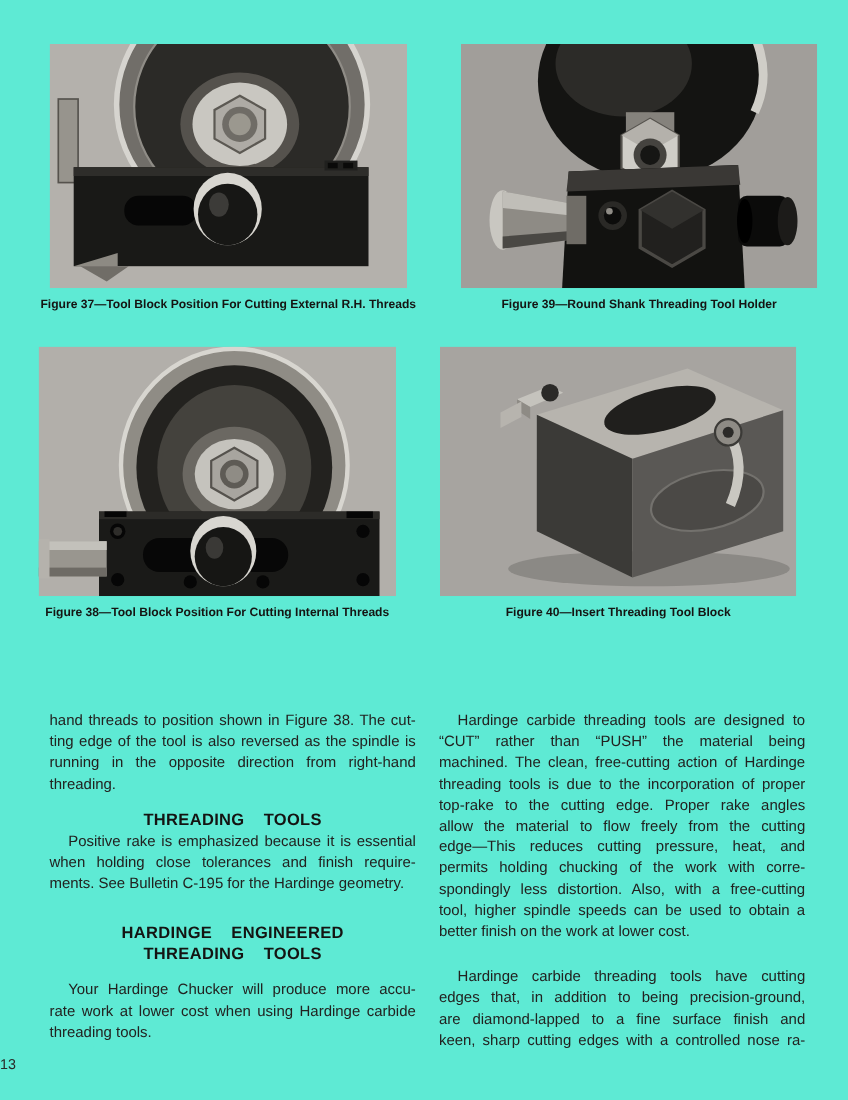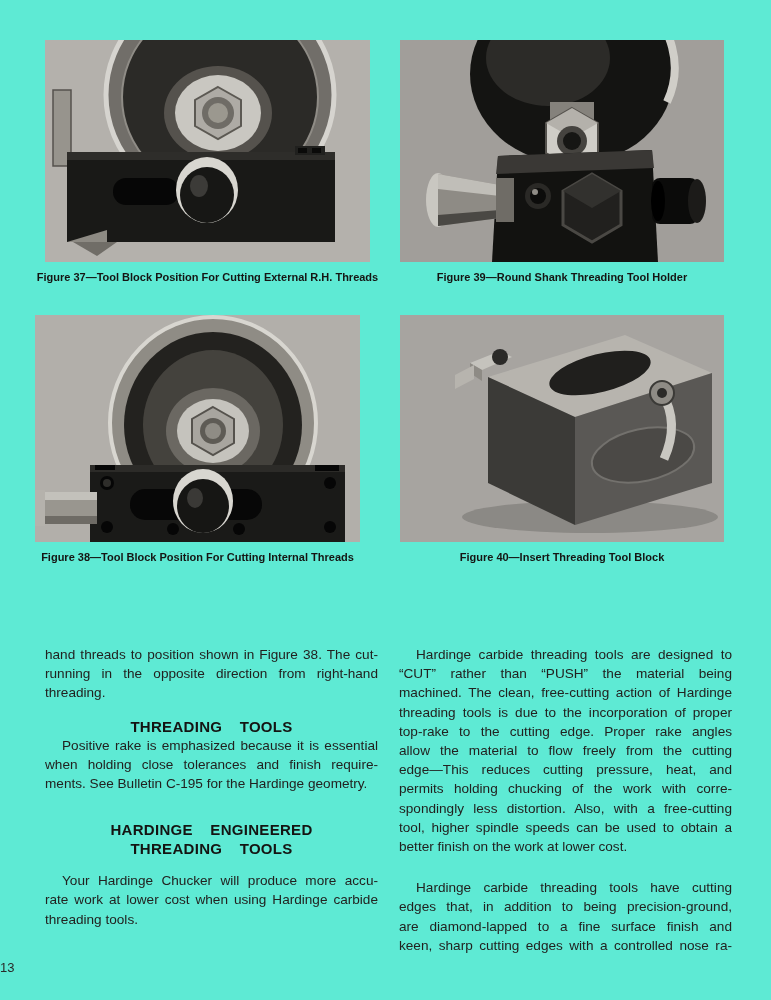--- a/index.html
+++ b/index.html
@@ -54,21 +54,21 @@
         <ellipse cx="162" cy="150" rx="31" ry="33" fill="#d8d6d0"></ellipse>
         <ellipse cx="162" cy="155" rx="27" ry="28" fill="#171715"></ellipse>
         <ellipse cx="154" cy="146" rx="9" ry="11" fill="#3c3b38"></ellipse>
         <polygon points="22,202 62,190 62,202" fill="#8d8a83"></polygon>
         <polygon points="28,202 72,202 52,216" fill="#706d67"></polygon>
       </svg>
     </div>
     <div class="caption">Figure 37—Tool Block Position For Cutting External R.H. Threads</div>
   </div>
 
-  <div class="figure" style="left:400px; top:40px; width:324px;">
+  <div class="figure" style="left:419px; top:40px; width:324px;">
     <div class="photo" style="height:222px;">
       <svg width="324" height="222" viewBox="0 0 324 222">
         <rect width="324" height="222" fill="#a19e9a"></rect>
         <ellipse cx="172" cy="34" rx="102" ry="90" fill="#141412"></ellipse>
         <path d="M 240,-40 A 102,90 0 0 1 267,62" stroke="#d0cec8" stroke-width="8" fill="none"></path>
         <ellipse cx="148" cy="18" rx="62" ry="48" fill="#2c2b28"></ellipse>
         <rect x="150" y="62" width="44" height="40" fill="#85827c"></rect>
         <polygon points="172,68 198,83 198,113 172,128 146,113 146,83" fill="#cfcdc7" stroke="#55524d" stroke-width="2"></polygon>
         <polygon points="172,68 198,83 172,98 146,83" fill="#b4b1ab"></polygon>
         <circle cx="172" cy="101" r="15" fill="#45433f"></circle>
@@ -148,20 +148,21 @@
         <circle cx="100" cy="42" r="8" fill="#2b2a28"></circle>
         <polygon points="55,60 74,50 74,64 55,74" fill="#b7b4ae"></polygon>
       </svg>
     </div>
     <div class="caption">Figure 40—Insert Threading Tool Block</div>
   </div>
 
   <div class="col" style="left:45px; top:645px;">
     <div>
         <div class="tline">hand threads to position shown in Figure 38. The cut-</div>
+        <div class="tline">ting edge of the tool is also reversed as the spindle is</div>
         <div class="tline">running in the opposite direction from right-hand</div>
         <div class="tline tline-last">threading.</div>
       </div>
     <div class="heading" style="margin-top:14px;">THREADING TOOLS</div>
     <div style="">
         <div class="tline tline-first">Positive rake is emphasized because it is essential</div>
         <div class="tline">when holding close tolerances and finish require-</div>
         <div class="tline tline-last">ments. See Bulletin C-195 for the Hardinge geometry.</div>
       </div>
     <div class="heading" style="margin-top:27px;">

